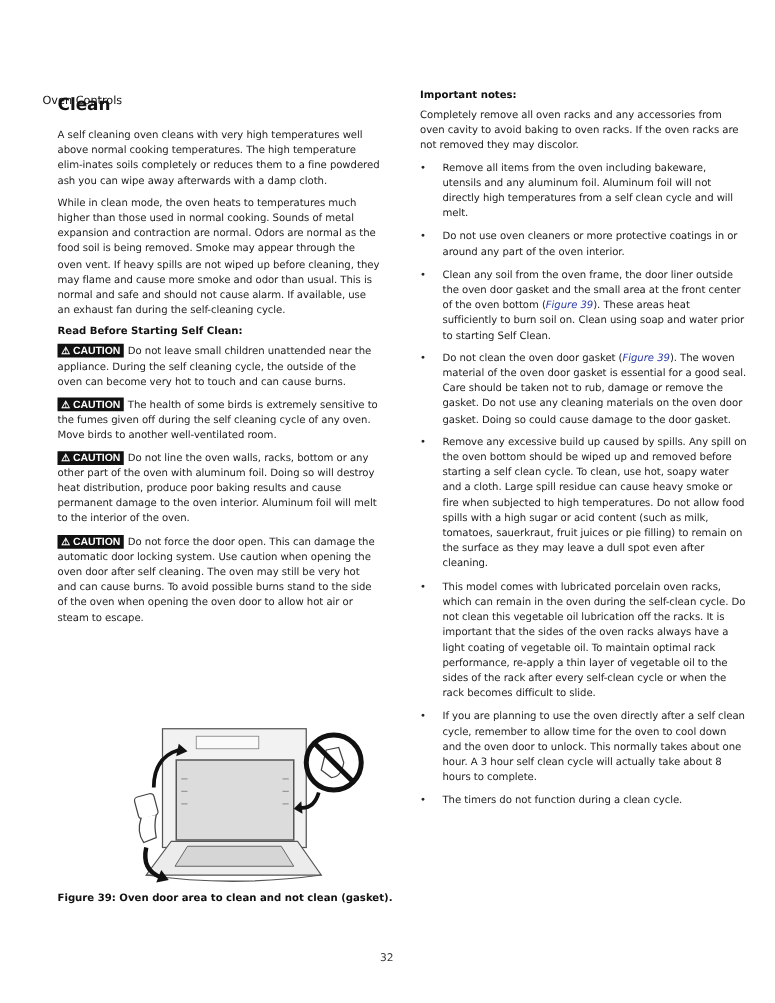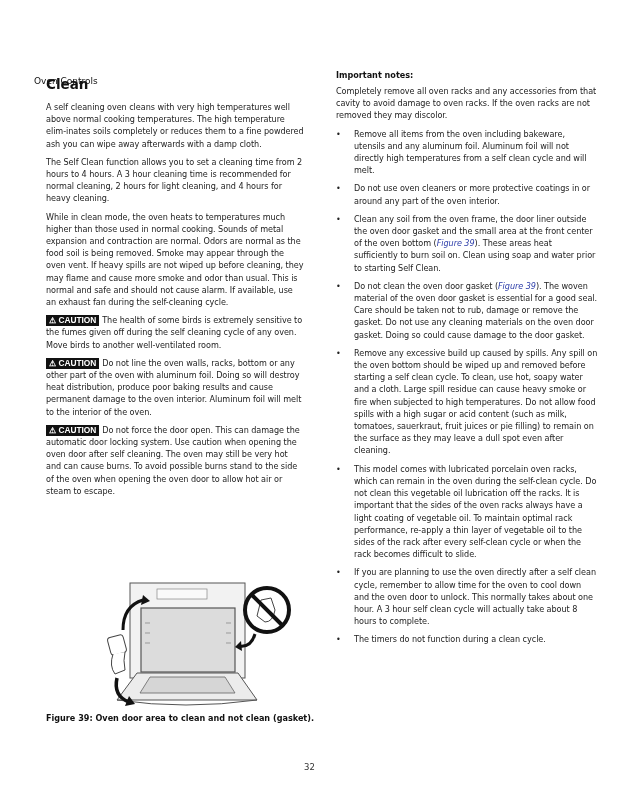--- a/index.html
+++ b/index.html
@@ -23,23 +23,26 @@
   .page-num { position:absolute; left:304px; top:762px; font-size:8.5px; color:#333; }
 </style>
 </head>
 <body>
 
 <div class="section-header">Oven Controls</div>
 
 <div class="col-left">
   <h1>Clean</h1>
   <p>A self cleaning oven cleans with very high temperatures well above normal cooking temperatures. The high temperature elim-inates soils completely or reduces them to a fine powdered ash you can wipe away afterwards with a damp cloth.</p>
-  <p>The Self Clean function allows you to set a cleaning time from 2 hours to 4 hours. A 3 hour cleaning time is recommended for normal cleaning, 2 hours for light cleaning, and 4 hours for heavy cleaning.</p>
   <p>While in clean mode, the oven heats to temperatures much higher than those used in normal cooking. Sounds of metal expansion and contraction are normal. Odors are normal as the food soil is being removed. Smoke may appear through the oven vent. If heavy spills are not wiped up before cleaning, they may flame and cause more smoke and odor than usual. This is normal and safe and should not cause alarm. If available, use an exhaust fan during the self-cleaning cycle.</p>
+  <div class="subhead">Read Before Starting Self Clean:</div>
 
+  <p>
+    <span class="caution"><span class="tri">⚠</span> <span>CAUTION</span></span><span>Do not leave small children unattended near the appliance. During the self cleaning cycle, the outside of the oven can become very hot to touch and can cause burns.</span>
+  </p>
   <p>
     <span class="caution"><span class="tri">⚠</span> <span>CAUTION</span></span><span>The health of some birds is extremely sensitive to the fumes given off during the self cleaning cycle of any oven. Move birds to another well-ventilated room.</span>
   </p>
   <p>
     <span class="caution"><span class="tri">⚠</span> <span>CAUTION</span></span><span>Do not line the oven walls, racks, bottom or any other part of the oven with aluminum foil. Doing so will destroy heat distribution, produce poor baking results and cause permanent damage to the oven interior. Aluminum foil will melt to the interior of the oven.</span>
   </p>
   <p>
     <span class="caution"><span class="tri">⚠</span> <span>CAUTION</span></span><span>Do not force the door open. This can damage the automatic door locking system. Use caution when opening the oven door after self cleaning. The oven may still be very hot and can cause burns. To avoid possible burns stand to the side of the oven when opening the oven door to allow hot air or steam to escape.</span>
   </p>
 </div>
@@ -75,21 +78,21 @@
     <line x1="157" y1="17" x2="187" y2="47" stroke="#111" stroke-width="4"></line>
   </g>
   <path d="M160,56 Q156,70 144,68" fill="none" stroke="#111" stroke-width="3"></path>
   <polygon points="146,63 140,69 147,73" fill="#111"></polygon>
 </svg>
 
 <div class="caption">Figure 39:  Oven door area to clean and not clean (gasket).</div>
 
 <div class="col-right">
   <div class="subhead">Important notes:</div>
-  <p>Completely remove all oven racks and any accessories from that cavity to avoid damage to oven racks. If the oven racks are not removed they may discolor.</p>
+  <p>Completely remove all oven racks and any accessories from oven cavity to avoid baking to oven racks. If the oven racks are not removed they may discolor.</p>
   <ul>
     <li><span class="bullet">•</span><span>Remove all items from the oven including bakeware, utensils and any aluminum foil. Aluminum foil will not directly high temperatures from a self clean cycle and will melt.</span></li>
     <li><span class="bullet">•</span><span>Do not use oven cleaners or more protective coatings in or around any part of the oven interior.</span></li>
     <li><span class="bullet">•</span><span>Clean any soil from the oven frame, the door liner outside the oven door gasket and the small area at the front center of the oven bottom (</span><span class="link">Figure 39</span><span>). These areas heat sufficiently to burn soil on. Clean using soap and water prior to starting Self Clean.</span></li>
     <li><span class="bullet">•</span><span>Do not clean the oven door gasket (</span><span class="link">Figure 39</span><span>). The woven material of the oven door gasket is essential for a good seal. Care should be taken not to rub, damage or remove the gasket. Do not use any cleaning materials on the oven door gasket. Doing so could cause damage to the door gasket.</span></li>
     <li><span class="bullet">•</span><span>Remove any excessive build up caused by spills. Any spill on the oven bottom should be wiped up and removed before starting a self clean cycle. To clean, use hot, soapy water and a cloth. Large spill residue can cause heavy smoke or fire when subjected to high temperatures. Do not allow food spills with a high sugar or acid content (such as milk, tomatoes, sauerkraut, fruit juices or pie filling) to remain on the surface as they may leave a dull spot even after cleaning.</span></li>
     <li><span class="bullet">•</span><span>This model comes with lubricated porcelain oven racks, which can remain in the oven during the self-clean cycle. Do not clean this vegetable oil lubrication off the racks. It is important that the sides of the oven racks always have a light coating of vegetable oil. To maintain optimal rack performance, re-apply a thin layer of vegetable oil to the sides of the rack after every self-clean cycle or when the rack becomes difficult to slide.</span></li>
     <li><span class="bullet">•</span><span>If you are planning to use the oven directly after a self clean cycle, remember to allow time for the oven to cool down and the oven door to unlock. This normally takes about one hour. A 3 hour self clean cycle will actually take about 8 hours to complete.</span></li>
     <li><span class="bullet">•</span><span>The timers do not function during a clean cycle.</span></li>
   </ul>

